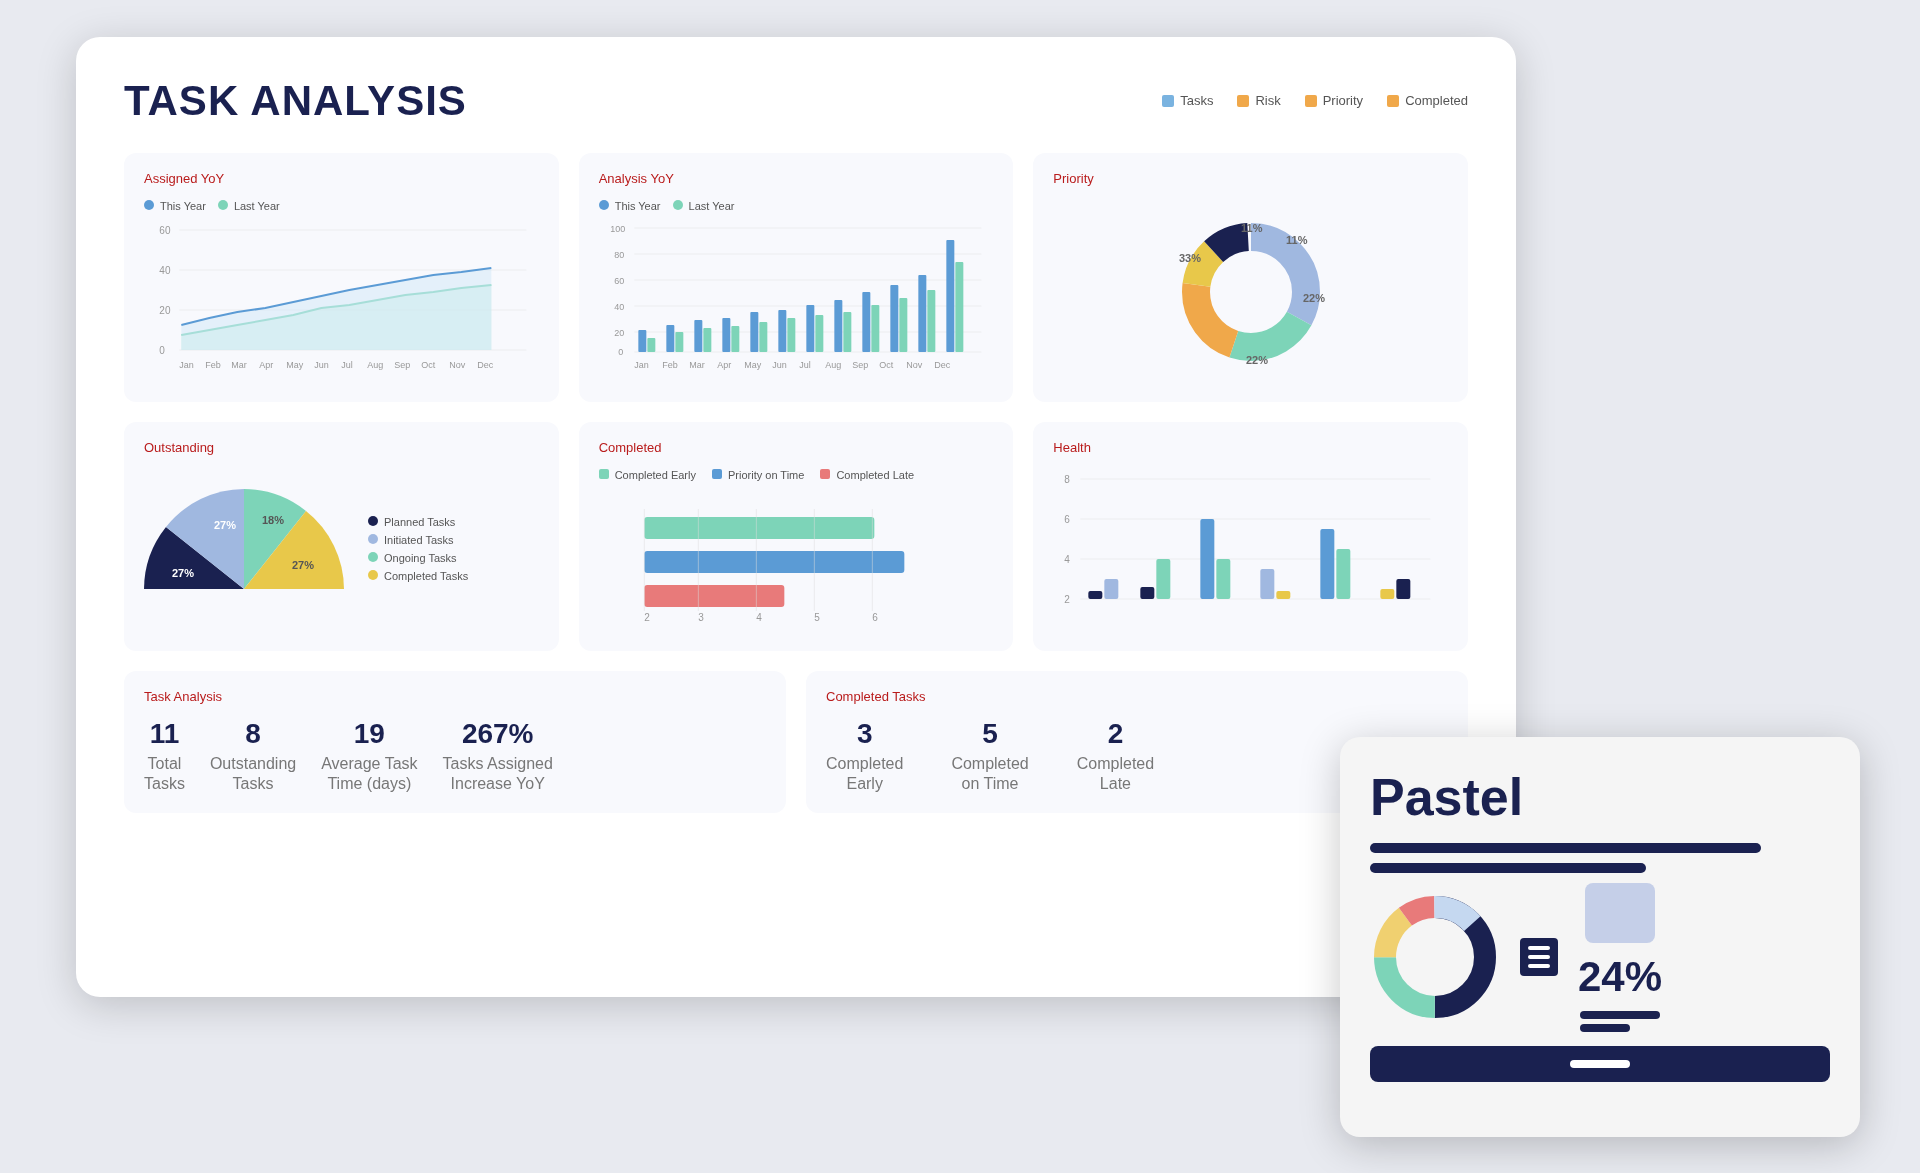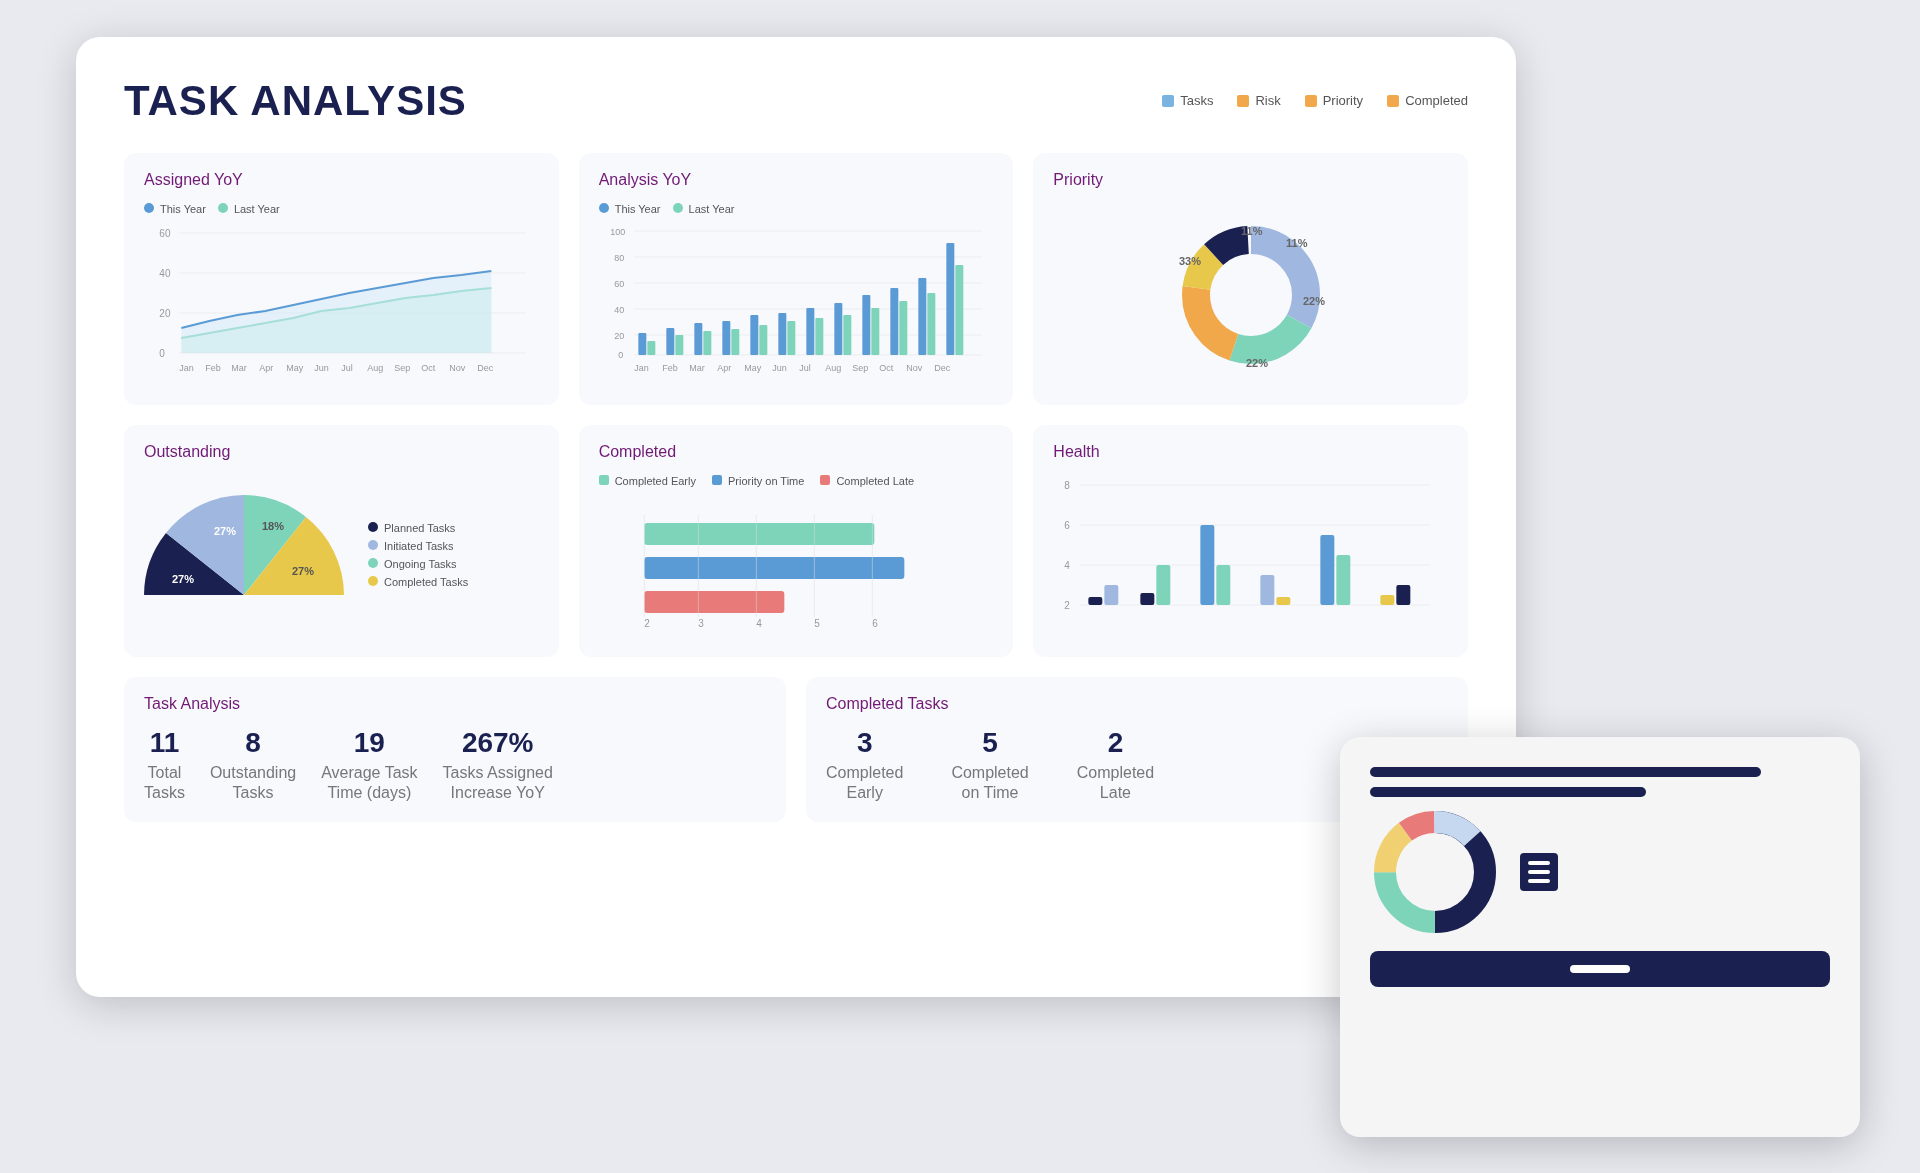--- a/index.html
+++ b/index.html
@@ -83,22 +83,22 @@
     }
 
     .chart-card {
       background: #f8f9fd;
       border-radius: 12px;
       padding: 18px 20px;
       position: relative;
     }
 
     .chart-title {
-      font-size: 16px;
-      color: #701a75;
+      font-size: 13px;
+      color: #b91c1c;
       margin-bottom: 14px;
       font-weight: 500;
     }
 
     .stat-item {
       text-align: center;
     }
 
     .stat-value {
       font-size: 28px;
@@ -547,20 +547,21 @@
           <div class="stat-item">
             <span class="stat-value">2</span>
             <div class="stat-label">Completed<br>Late</div>
           </div>
         </div>
       </div>
     </div>
   </div>
 
   <div class="pastel-card">
+    <div class="pastel-title">Pastel</div>
     <div class="pastel-bar-dark long"></div>
     <div class="pastel-bar-dark short"></div>
 
     <div class="pastel-content-row">
 
       <svg width="130" height="130" viewBox="0 0 130 130">
         <g transform="translate(65,65)">
           <circle cx="0" cy="0" r="50" fill="none" stroke="#1a2150" stroke-width="22" stroke-dasharray="157 157" stroke-dashoffset="0" transform="rotate(-90)"></circle>
           <circle cx="0" cy="0" r="50" fill="none" stroke="#7dd4b8" stroke-width="22" stroke-dasharray="78 236" stroke-dashoffset="-157" transform="rotate(-90)"></circle>
           <circle cx="0" cy="0" r="50" fill="none" stroke="#f0d070" stroke-width="22" stroke-dasharray="47 267" stroke-dashoffset="-235" transform="rotate(-90)"></circle>
@@ -571,19 +572,27 @@
       </svg>
 
       <div style="display:flex; flex-direction:column; gap:10px;">
         <div style="width:38px; height:38px; background:#1a2150; border-radius:4px; display:flex; flex-direction:column; gap:5px; align-items:center; justify-content:center; padding:8px;">
           <div style="width:22px; height:4px; background:#fff; border-radius:2px;"></div>
           <div style="width:22px; height:4px; background:#fff; border-radius:2px;"></div>
           <div style="width:22px; height:4px; background:#fff; border-radius:2px;"></div>
         </div>
       </div>
 
+      <div style="display:flex; flex-direction:column; gap:10px; align-items:center;">
+        <div class="pastel-box"></div>
+        <div class="pastel-percent">24%</div>
+        <div style="display:flex; flex-direction:column; gap:5px;">
+          <div class="pastel-line w1"></div>
+          <div class="pastel-line w2"></div>
+        </div>
+      </div>
     </div>
 
     <div class="pastel-button">
       <div class="pastel-button-bar"></div>
     </div>
   </div>
 </div>
 
 </body></html>

